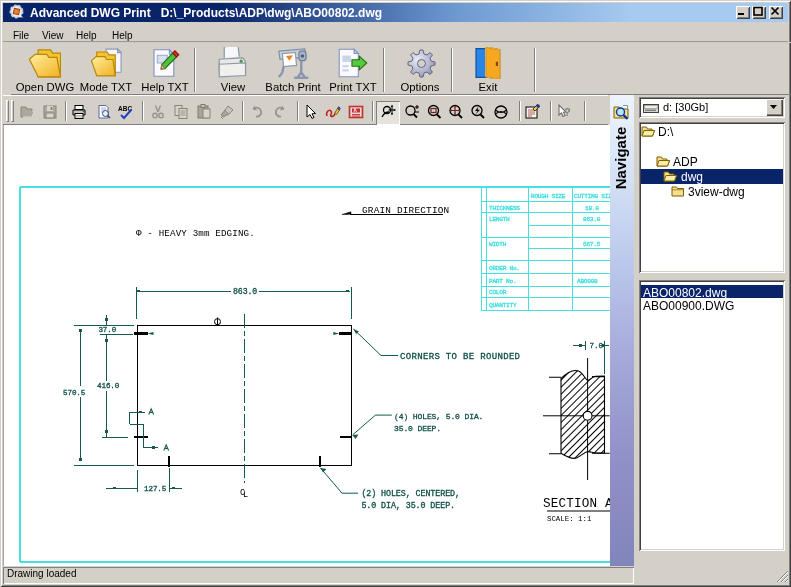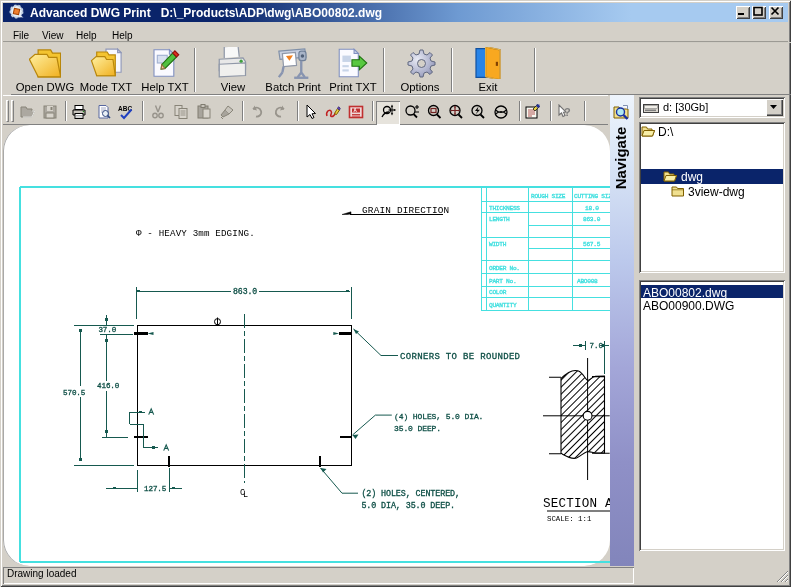--- a/index.html
+++ b/index.html
@@ -20,21 +20,21 @@
 #bigbar{position:absolute;left:11px;top:42px;width:785px;height:53px;border-top:1px solid #cfccc4;padding-left:38px;}
 .bb{position:absolute;top:4px;text-align:center;}
 .bb .lab{font-size:11.3px;color:#000;margin-top:2px;white-space:nowrap;}
 .bsep{position:absolute;top:5px;width:2px;height:44px;border-left:1px solid #808080;border-right:1px solid #fff;}
 #bigbar .bot{position:absolute;left:0;top:51px;width:785px;height:1px;background:#808080;}
 #smallbar{position:absolute;left:3px;top:95px;width:605px;height:30px;border-top:1px solid #fff;}
 #smallbar .bot{position:absolute;left:0;top:28px;width:605px;height:1px;background:#808080;}
 .grip{position:absolute;top:4px;width:3px;height:22px;border-left:1px solid #fff;border-top:1px solid #fff;border-right:1px solid #808080;border-bottom:1px solid #808080;background:#D4D0C8;}
 .si{position:absolute;top:8px;width:16px;height:16px;}
 .ssep{position:absolute;top:5px;width:2px;height:20px;border-left:1px solid #808080;border-right:1px solid #fff;}
-#canvas{position:absolute;left:3px;top:125px;width:607px;height:441px;background:#fff;box-shadow:inset 1px 0 0 #A8A8A8;border-radius:26px;}
+#canvas{position:absolute;left:3px;top:125px;width:607px;height:441px;background:#fff;box-shadow:inset 1px 0 0 #A8A8A8;}
 #strip{position:absolute;left:610px;top:95px;width:24px;height:471px;
   background:linear-gradient(180deg,#EEF4FC 0%,#DCE8F7 12%,#BCC9EC 35%,#A3A6D8 58%,#8F90C7 78%,#8285BB 100%);}
 #strip .nav{position:absolute;left:-25px;top:55px;width:70px;height:16px;color:#000;font-weight:bold;font-size:15px;text-align:center;white-space:nowrap;transform:rotate(-90deg);transform-origin:50% 50%;}
 #panel{position:absolute;left:634px;top:95px;width:154px;height:471px;background:#D4D0C8;}
 .sunk{position:absolute;background:#fff;
   box-shadow: inset 1px 1px 0 #808080, inset -1px -1px 0 #fff, inset 2px 2px 0 #404040, inset -2px -2px 0 #D4D0C8;}
 #combo{left:5px;top:2px;width:146px;height:21px;}
 #combo .dtxt{position:absolute;left:24px;top:4px;font-size:11px;}
 #combo .db{position:absolute;right:2px;top:2px;width:17px;height:17px;background:#D4D0C8;
   box-shadow: inset 1px 1px 0 #fff, inset -1px -1px 0 #404040, inset -2px -2px 0 #808080;}
@@ -484,20 +484,23 @@
         </g>
         <g id="fclosed">
           <path d="M1 12 L1 3 L5.5 3 L6.5 4.5 L12.5 4.5 L12.5 12 Z" fill="#F0E090" stroke="#806000"></path>
           <path d="M1 5.8 L12.5 5.8" stroke="#806000" stroke-width="0.7"></path>
         </g>
       </defs>
         </svg>
       <div class="trow" style="top:2px"><svg class="fold14" style="left:0px" width="14" height="14" viewBox="0 0 14 14">
             <use href="#fopen"></use>
           </svg><span class="t" style="left:17px">D:\</span></div>
+      <div class="trow" style="top:32px"><svg class="fold14" style="left:15px" width="14" height="14" viewBox="0 0 14 14">
+            <use href="#fopen"></use>
+          </svg><span class="t" style="left:32px">ADP</span></div>
       <div class="trow hl" style="top:47px"><svg class="fold14" style="left:22px" width="14" height="14" viewBox="0 0 14 14">
             <use href="#fopen"></use>
           </svg><span class="t" style="left:40px">dwg</span></div>
       <div class="trow" style="top:62px"><svg class="fold14" style="left:30px" width="14" height="14" viewBox="0 0 14 14">
             <use href="#fclosed"></use>
           </svg><span class="t" style="left:47px">3view-dwg</span></div>
     </div>
     <div class="sunk" id="files">
       <div class="trow hl" style="top:5px;height:13px"><span class="t" style="left:2px">ABO00802.dwg</span></div>
       <div class="trow" style="top:18px;height:13px"><span class="t" style="left:2px">ABO00900.DWG</span></div>

